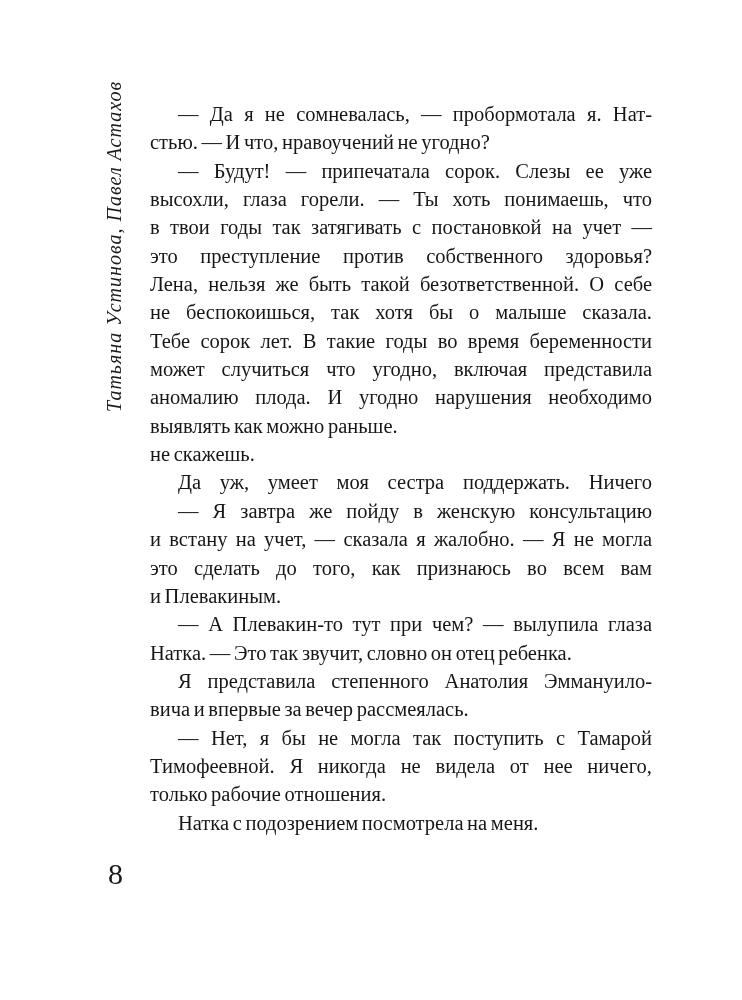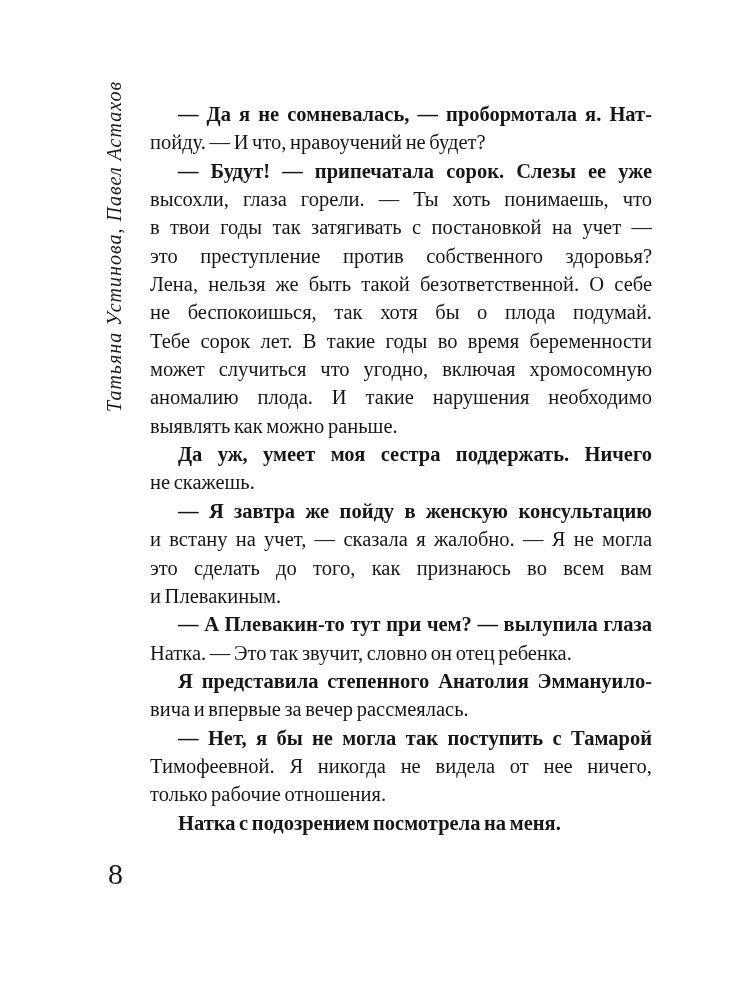--- a/index.html
+++ b/index.html
@@ -59,55 +59,54 @@
   .line {
     text-align: justify;
     text-align-last: justify;
     white-space: normal;
   }
   .line.last {
     text-align-last: left;
   }
   .line.indent {
     padding-left: 28px;
-    font-weight: bold;
   }
 </style>
 </head>
 <body>
 
 <div class="page">
 
   <div class="author-vertical">Татьяна Устинова, Павел Астахов</div>
 
   <div class="page-number">8</div>
 
   <div class="text-block">
 
     <div class="para">
       <div class="line indent">— Да я не сомневалась, — пробормотала я. Нат-</div>
-      <div class="line last">пойду. — И что, нравоучений не будет?</div>
+      <div class="line last">стью. — И что, нравоучений не угодно?</div>
     </div>
 
     <div class="para">
       <div class="line indent">— Будут! — припечатала сорок. Слезы ее уже</div>
       <div class="line">высохли, глаза горели. — Ты хоть понимаешь, что</div>
       <div class="line">в твои годы так затягивать с постановкой на учет —</div>
       <div class="line">это преступление против собственного здоровья?</div>
       <div class="line">Лена, нельзя же быть такой безответственной. О себе</div>
-      <div class="line">не беспокоишься, так хотя бы о плода подумай.</div>
+      <div class="line">не беспокоишься, так хотя бы о малыше сказала.</div>
       <div class="line">Тебе сорок лет. В такие годы во время беременности</div>
-      <div class="line">может случиться что угодно, включая хромосомную</div>
-      <div class="line">аномалию плода. И такие нарушения необходимо</div>
+      <div class="line">может случиться что угодно, включая представила</div>
+      <div class="line">аномалию плода. И угодно нарушения необходимо</div>
       <div class="line last">выявлять как можно раньше.</div>
     </div>
 
     <div class="para">
+      <div class="line last">не скажешь.</div>
       <div class="line indent">Да уж, умеет моя сестра поддержать. Ничего</div>
-      <div class="line last">не скажешь.</div>
     </div>
 
     <div class="para">
       <div class="line indent">— Я завтра же пойду в женскую консультацию</div>
       <div class="line">и встану на учет, — сказала я жалобно. — Я не могла</div>
       <div class="line">это сделать до того, как признаюсь во всем вам</div>
       <div class="line last">и Плевакиным.</div>
     </div>
 
     <div class="para">

